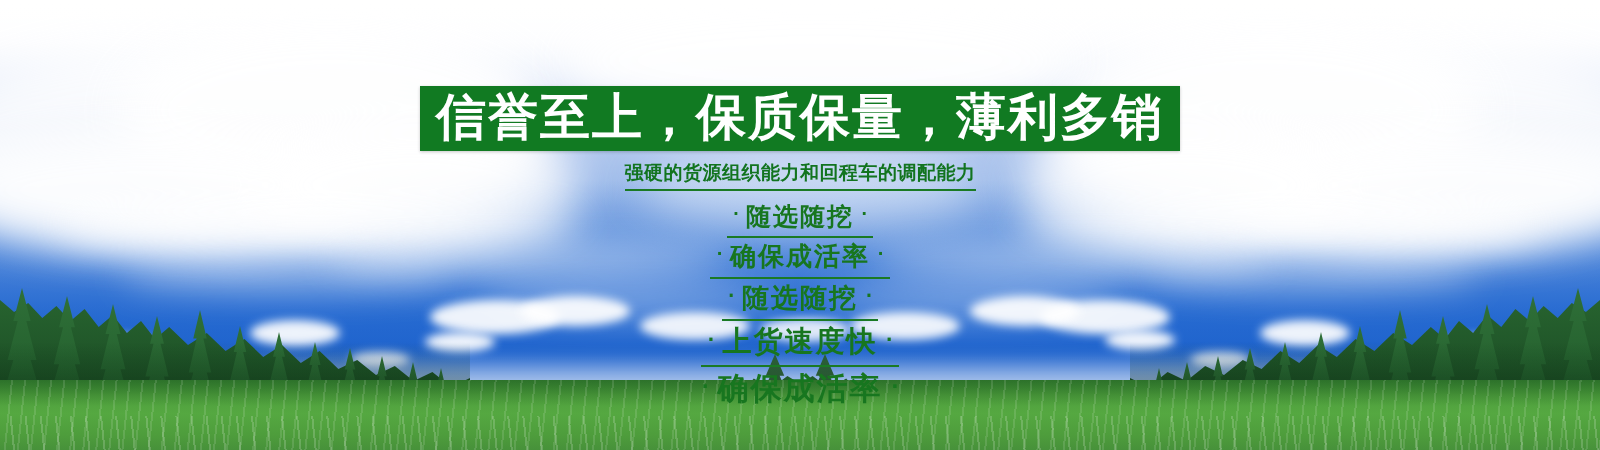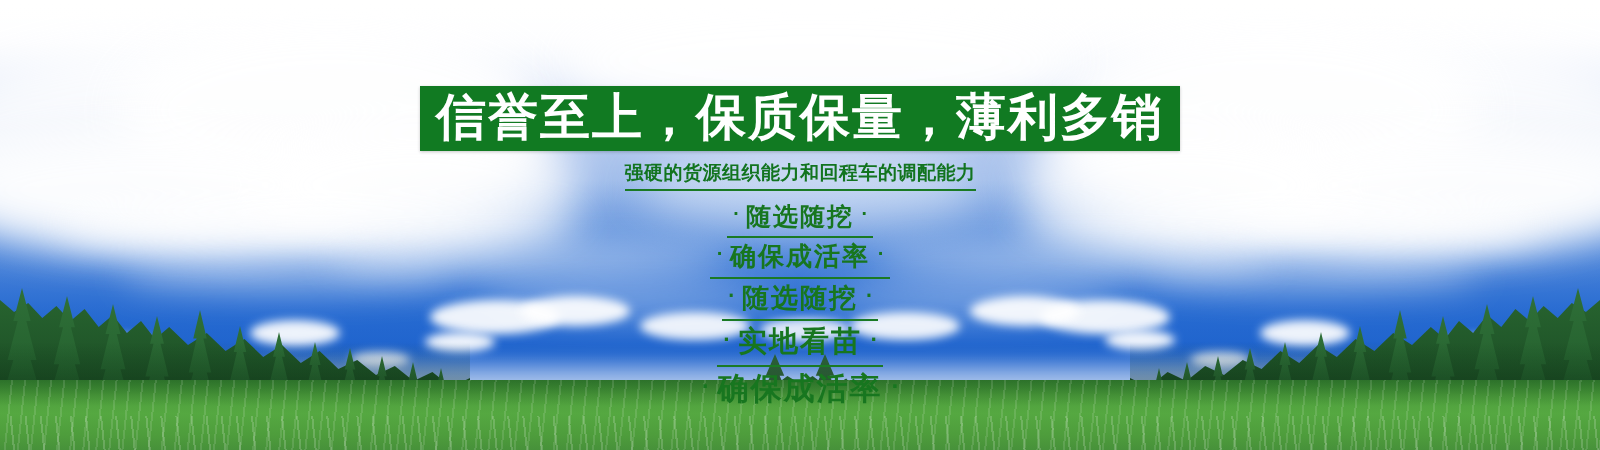--- a/index.html
+++ b/index.html
@@ -453,21 +453,21 @@
       </div>
 
       <div class="feature-row s2">
         <span class="dot left">·</span>
         <span class="ftext">随选随挖</span>
         <span class="dot right">·</span>
       </div>
 
       <div class="feature-row s3">
         <span class="dot left">·</span>
-        <span class="ftext">实地看苗</span>
+        <span class="ftext">上货速度快</span>
         <span class="dot right">·</span>
       </div>
 
       <div class="feature-row s4">
         <span class="dot left">·</span>
         <span class="ftext">确保成活率</span>
         <span class="dot right">·</span>
       </div>
 
     </div>

